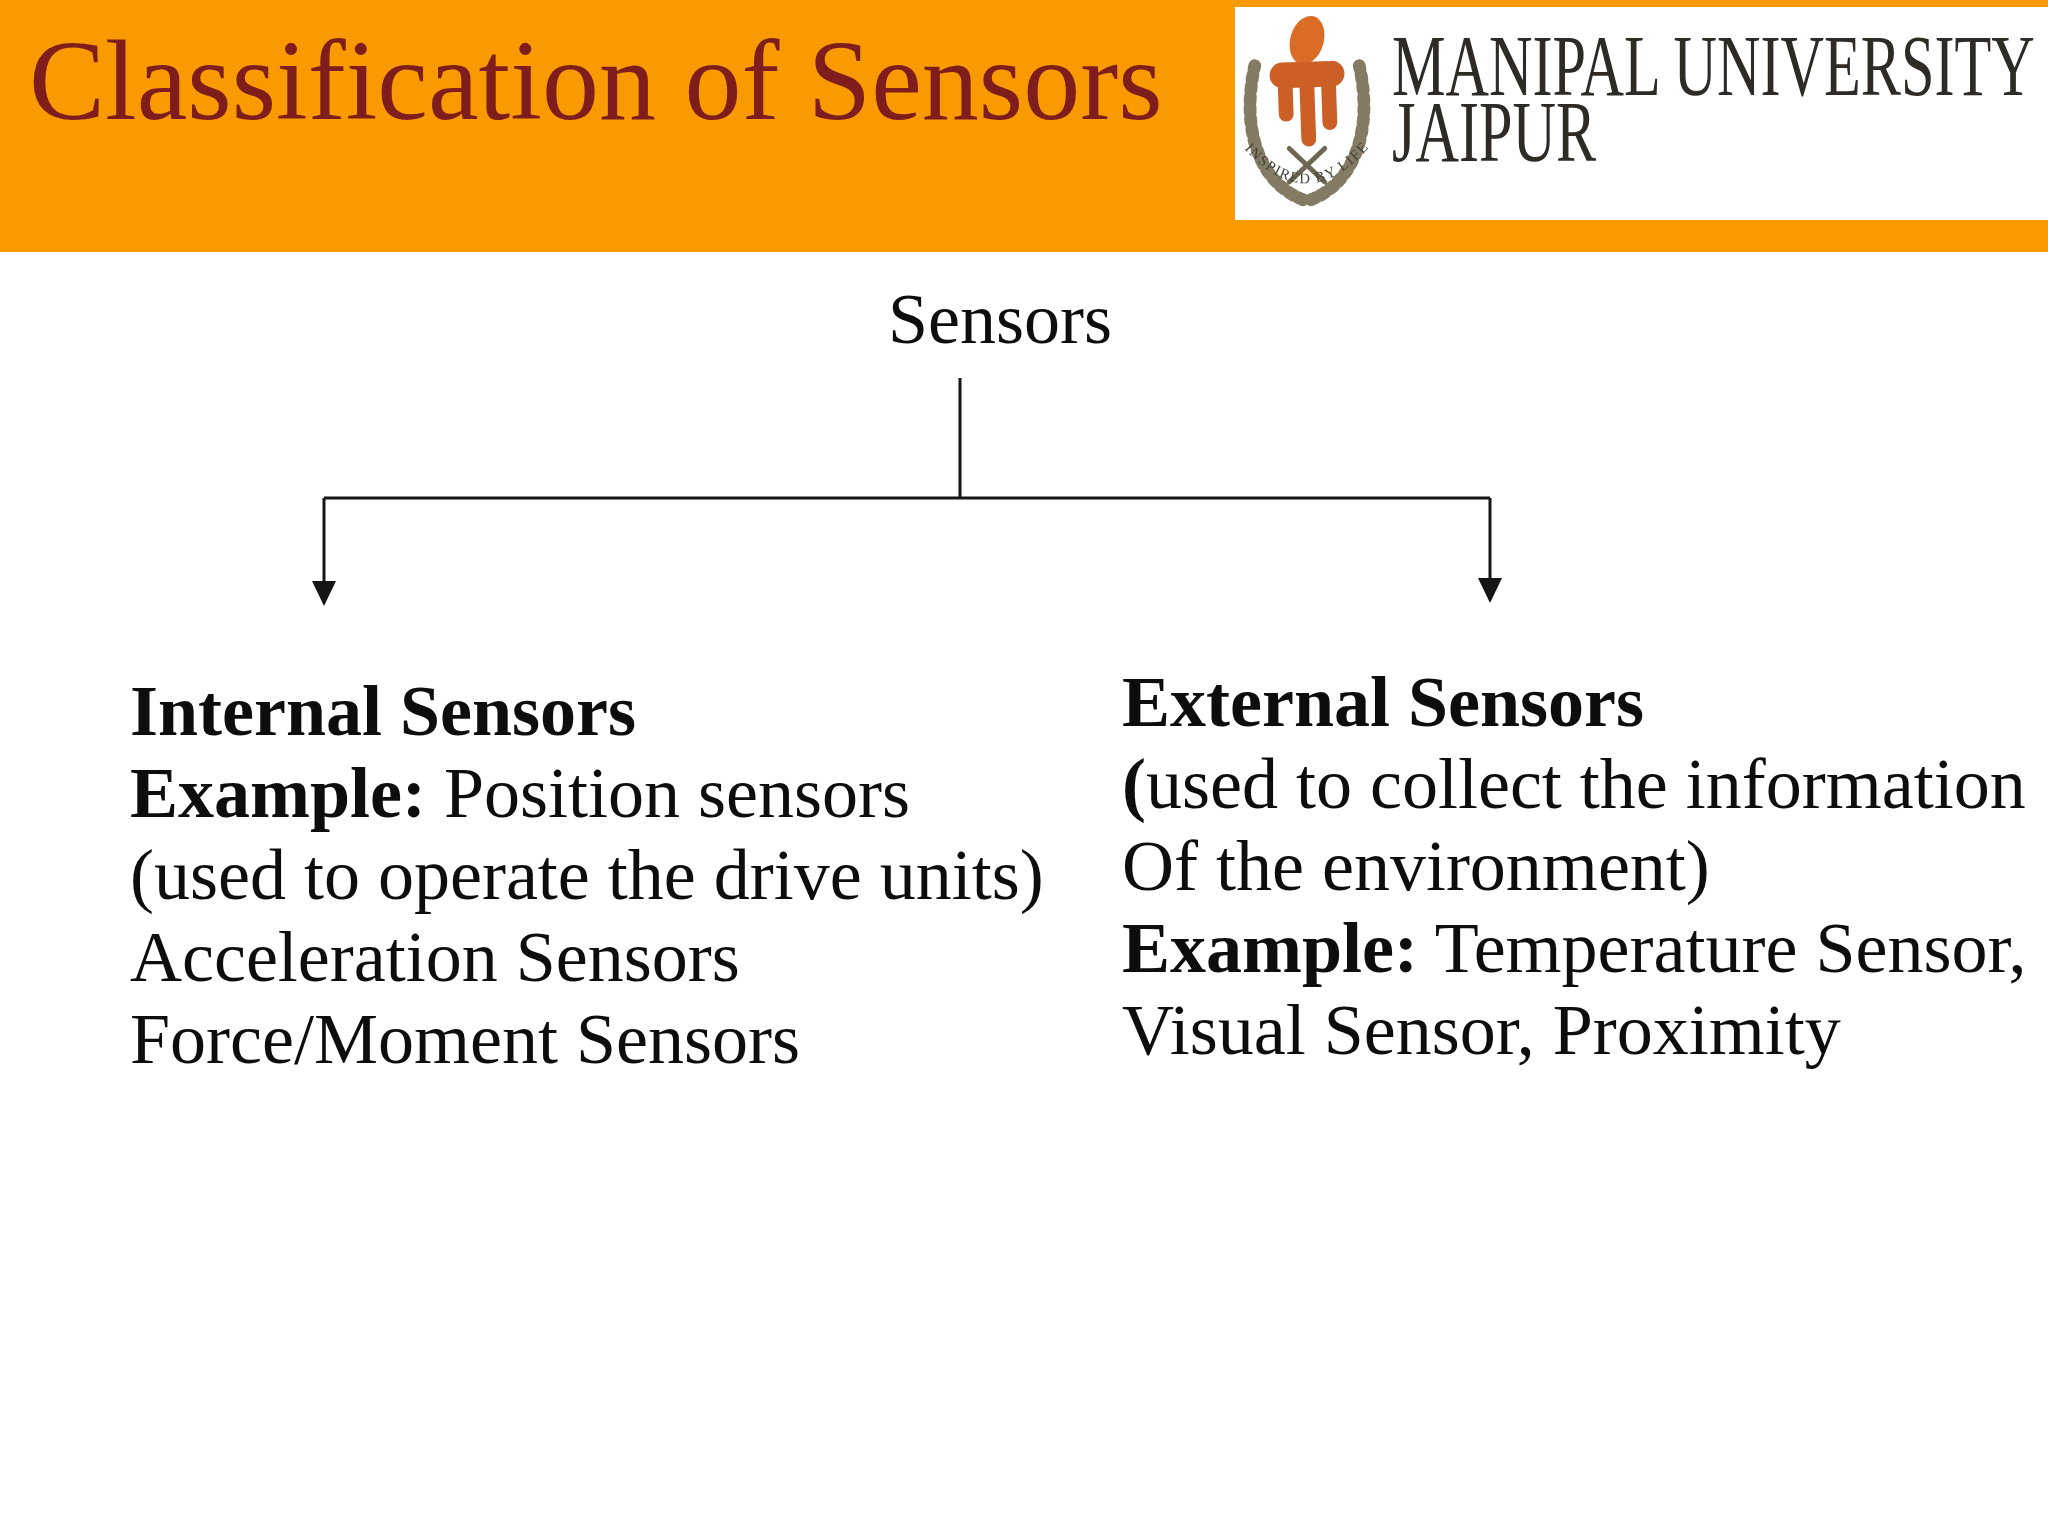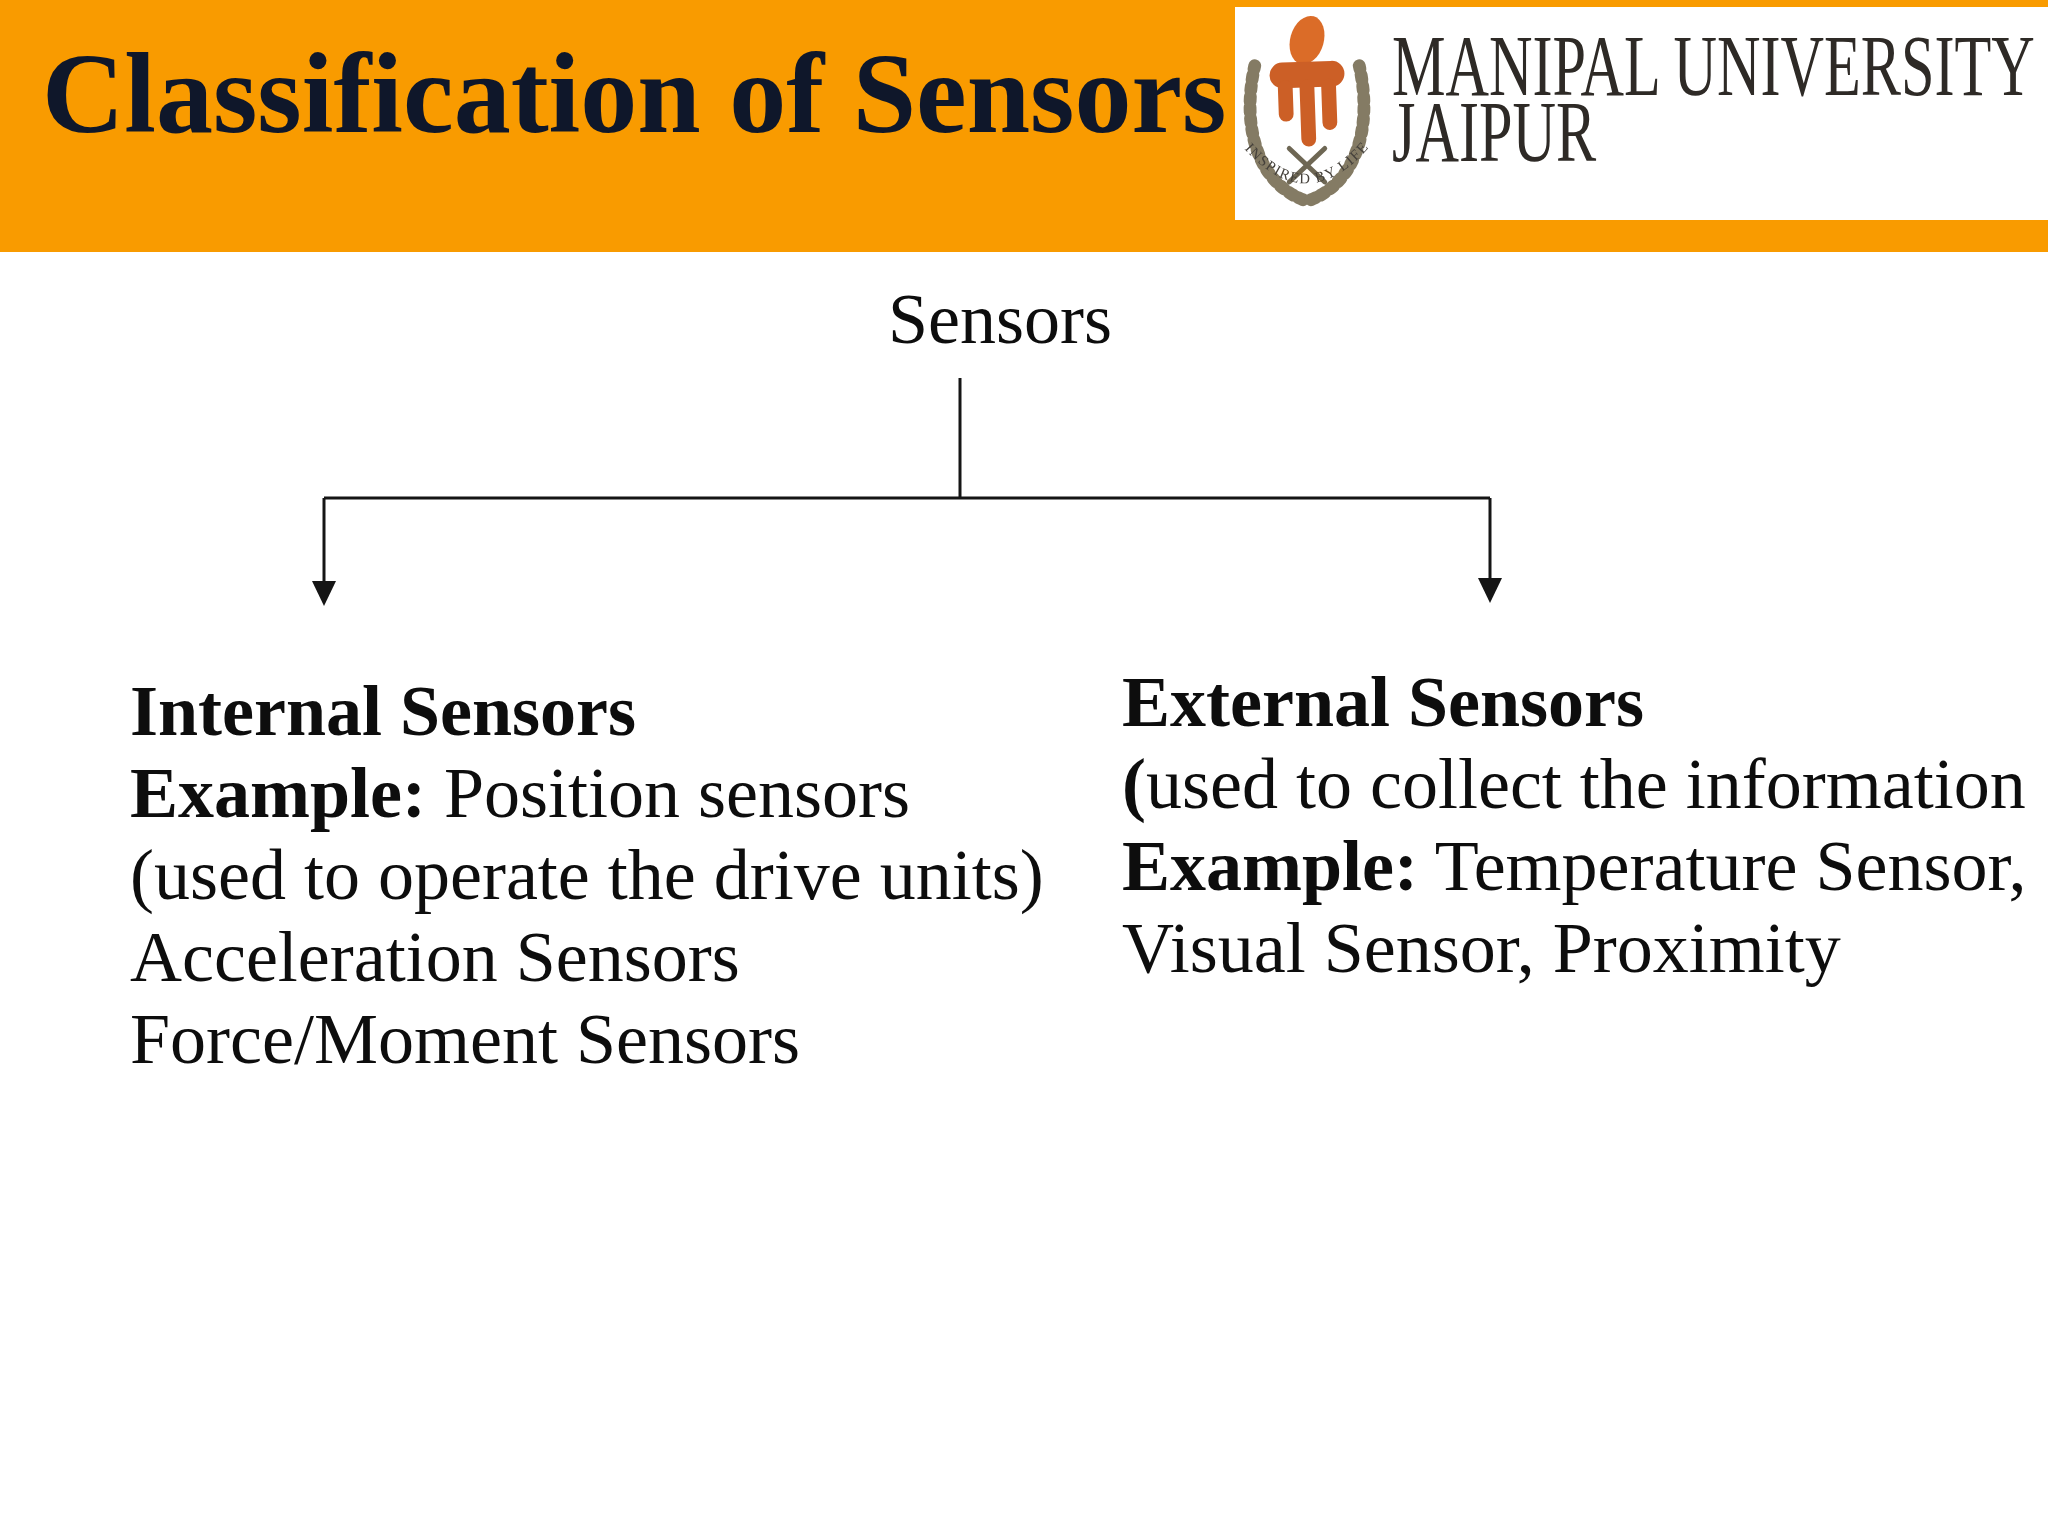--- a/index.html
+++ b/index.html
@@ -3,22 +3,22 @@
 <meta charset="utf-8">
 <style>
   html,body{margin:0;padding:0;background:#ffffff;}
   .slide{
     position:relative;width:2048px;height:1536px;overflow:hidden;background:#ffffff;
     font-family:"Liberation Serif","DejaVu Serif",serif;color:#0d0d0d;
   }
   
   .banner{position:absolute;left:0;top:0;width:2048px;height:252px;background:#F99B00;}
   .slide-title{
-    position:absolute;left:26px;top:18px;margin:16px;
-    font-size:114px;font-weight:bold;line-height:1.05;color:#0f172a;
+    position:absolute;left:26px;top:18px;margin:3px;
+    font-size:114px;font-weight:normal;line-height:1.05;color:#7f1d1d;
     letter-spacing:0px;white-space:nowrap;
   }
   .logo-box{position:absolute;left:1235px;top:7px;width:813px;height:213px;background:#ffffff;}
   .emblem{position:absolute;left:3px;top:3px;width:138px;height:204px;}
   .wordmark-line{
     position:absolute;left:157px;white-space:nowrap;color:#2E2A26;
     font-size:86px;line-height:1;transform:scaleX(0.70);transform-origin:left top;
   }
   .wm1{top:16px;}
   .wm2{top:82px;}
@@ -84,17 +84,18 @@
     <div class="line b">Internal Sensors</div>
     <div class="line"><span class="b">Example:</span><span> Position sensors</span></div>
     <div class="line"><span class="b"></span><span>(used to operate the drive units)</span></div>
     <div class="line"><span class="b"></span><span>Acceleration Sensors</span></div>
     <div class="line"><span class="b"></span><span>Force/Moment Sensors</span></div>
   </div>
 
   <div class="branch branch-right">
     <div class="line b">External Sensors</div>
     <div class="line"><span class="b">(</span><span>used to collect the information</span></div>
+    <div class="line"><span class="b"></span><span>Of the environment)</span></div>
     <div class="line"><span class="b">Example:</span><span> Temperature Sensor,</span></div>
     <div class="line"><span class="b"></span><span>Visual Sensor, Proximity</span></div>
   </div>
 
 </div>
 
 </body></html>

